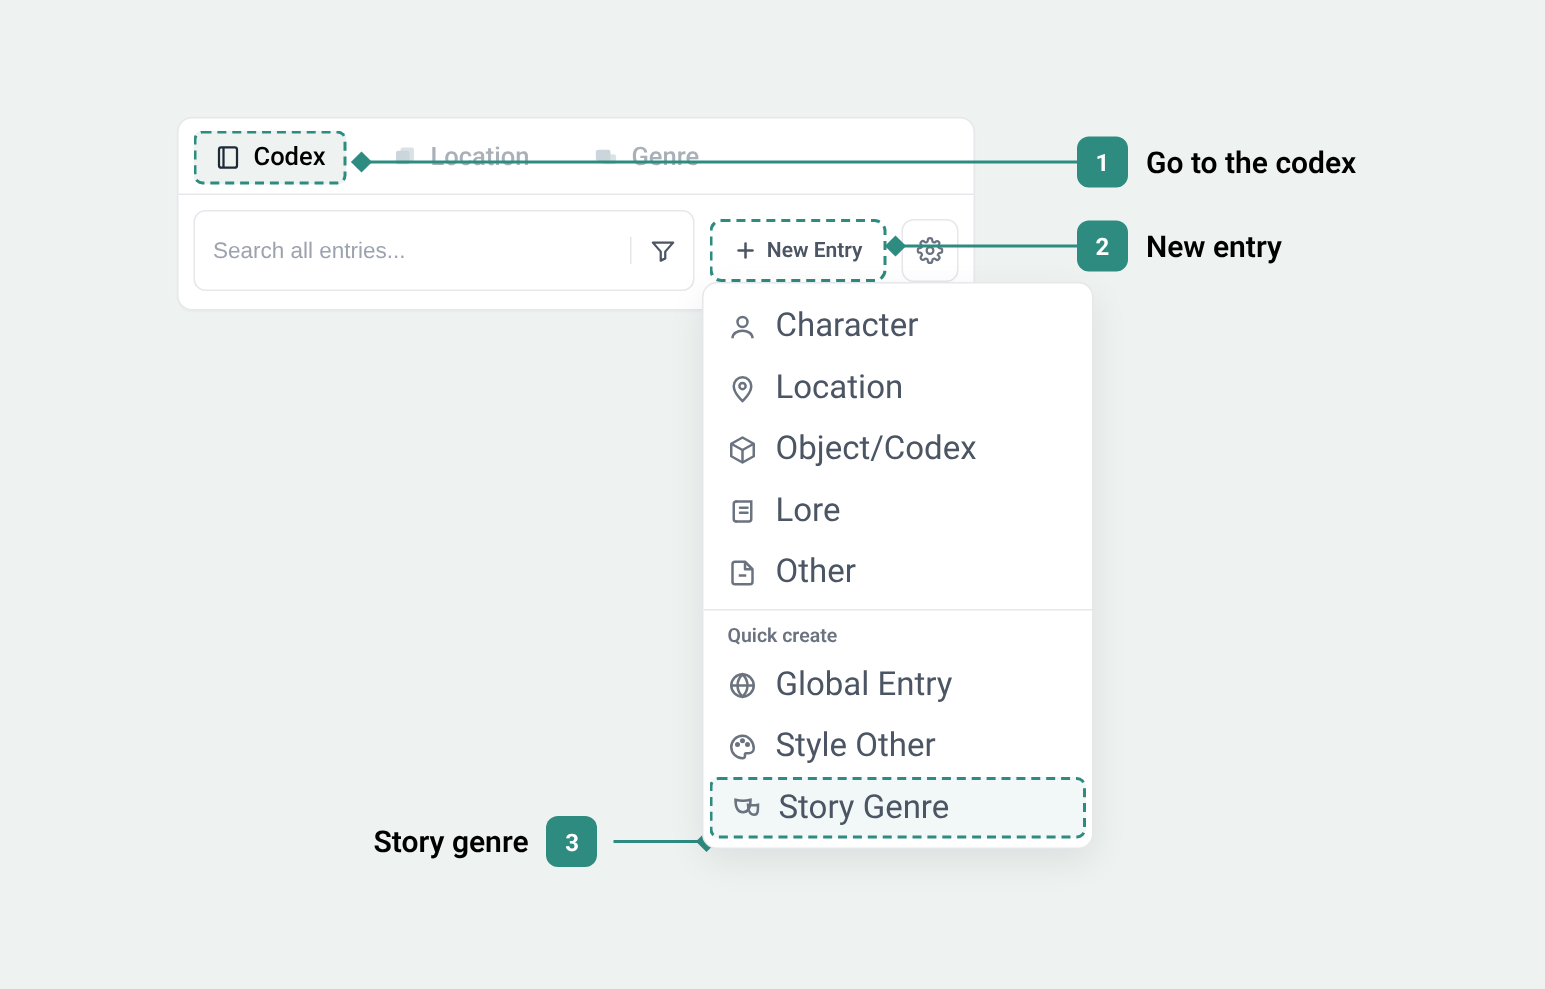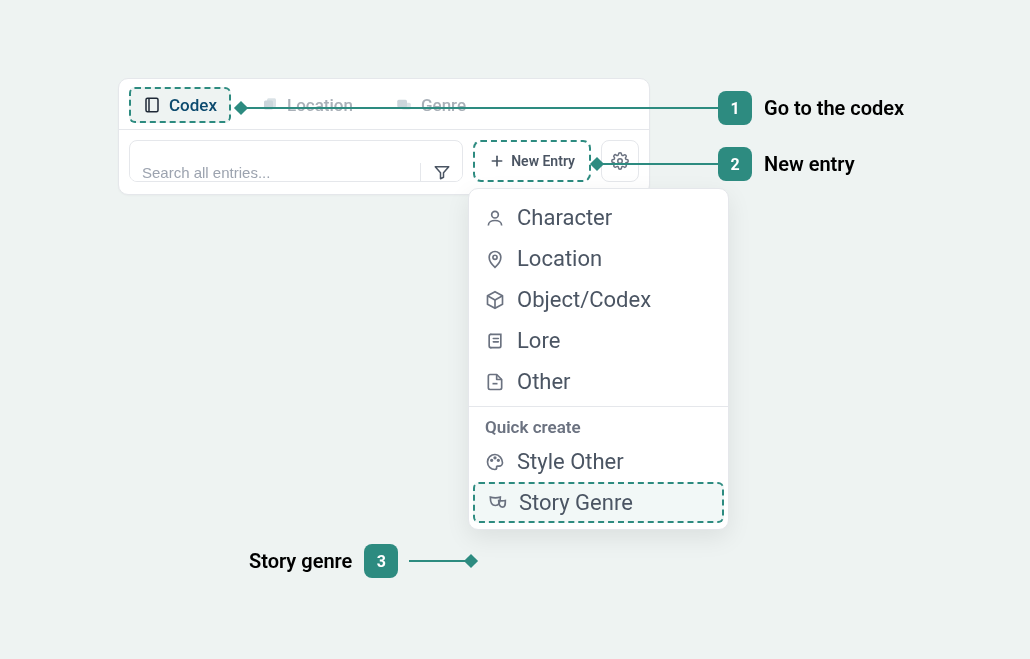--- a/index.html
+++ b/index.html
@@ -37,21 +37,21 @@
     font-size: 17px;
     font-weight: 500;
     color: #a9b0b8;
     padding: 5px 10px;
     border-radius: 6px;
     cursor: pointer;
   }
   .tab .ticon { width: 18px; height: 18px; }
   .tab.active {
     background: #eef3f2;
-    color: #0c4a6e;
+    color: #000000;
   }
   .tab.active .ticon { stroke:#1f2937; fill:#1f2937; }
 
   .dashed-highlight {
     border: 2px dashed #2d8b80;
     border-radius: 6px;
   }
 
   .tab.active.dashed-highlight{
     padding:6px 12px;
@@ -61,24 +61,24 @@
   .toolrow {
     display: flex;
     align-items: center;
     gap: 10px;
     padding: 10px 10px 12px 10px;
   }
 
   .search-wrap {
     flex: 1;
     display: flex;
-    align-items: flex-end;
+    align-items: center;
     border: 1px solid #e5e7eb;
     border-radius: 8px;
-    height: 42px;
+    height: 54px;
     overflow: hidden;
   }
   .search-input {
     flex: 1;
     border: none;
     outline: none;
     font-size: 15px;
     padding: 0 12px;
     color: #374151;
   }
@@ -133,21 +133,21 @@
     align-items: center;
     gap: 12px;
     padding: 8px 16px;
     font-size: 22px;
     color: #4b5563;
     cursor: pointer;
   }
   .ditem .dicon { width:20px;height:20px;flex:none;display:flex;align-items:center;justify-content:center; }
   .dsection {
     padding: 10px 16px 4px 16px;
-    font-size: 17px;
+    font-size: 13px;
     font-weight: 600;
     color: #6b7280;
     border-top: 1px solid #e5e7eb;
     margin-top:4px;
   }
   .ditem.highlighted {
     background: #f2f8f7;
     border: 2px dashed #2d8b80;
     border-radius: 6px;
     margin: 0 4px;
@@ -320,20 +320,30 @@
         </svg>
       </span>
     <span>Other</span>
   </div>
 
   <div class="dsection">Quick create</div>
 
   <div class="ditem">
     <span class="dicon">
         <svg viewBox="0 0 24 24" width="20" height="20" fill="none" stroke="#6b7280" stroke-width="2">
+          <circle cx="12" cy="12" r="9"></circle>
+          <line x1="3" y1="12" x2="21" y2="12"></line>
+          <path d="M12 3c2.5 2.5 4 5.5 4 9s-1.5 6.5-4 9c-2.5-2.5-4-5.5-4-9s1.5-6.5 4-9z"></path>
+        </svg>
+      </span>
+    <span>Global Entry</span>
+  </div>
+  <div class="ditem">
+    <span class="dicon">
+        <svg viewBox="0 0 24 24" width="20" height="20" fill="none" stroke="#6b7280" stroke-width="2">
           <path d="M12 3a9 9 0 1 0 0 18c1.5 0 2-1 2-2s-.5-2 1-2h2a4 4 0 0 0 4-4c0-5-4-10-9-10z"></path>
           <circle cx="8" cy="10" r="1"></circle>
           <circle cx="12" cy="7" r="1"></circle>
           <circle cx="16" cy="10" r="1"></circle>
         </svg>
       </span>
     <span>Style Other</span>
   </div>
   <div class="ditem highlighted">
     <span class="dicon">

